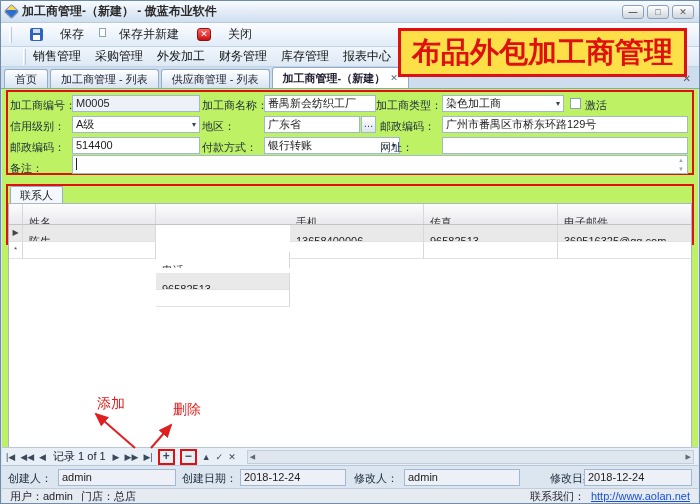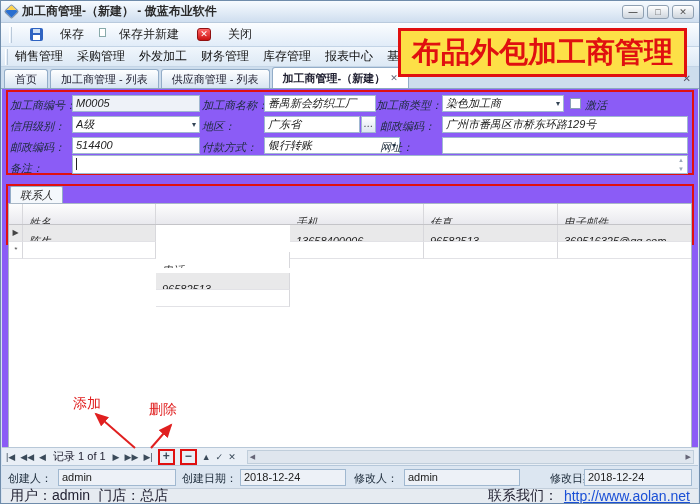--- a/index.html
+++ b/index.html
@@ -28,35 +28,35 @@
   .floppy::before { content:""; position:absolute; left:3px; right:3px; top:1px; height:4px; background:#cfe0f5; }
   .floppy::after  { content:""; position:absolute; left:3px; right:3px; bottom:1px; height:5px; background:#fff; }
   .page-add { width:7px; height:9px; background:#fff; border:1px solid #8aa; position:absolute; right:-4px; bottom:-2px; }
   .icon-wrap { position:relative; }
   .close-red { width:14px; height:13px; background:linear-gradient(#f66,#c11); border:1px solid #901010;
     border-radius:3px; color:#fff; font-size:9px; line-height:11px; text-align:center; font-weight:bold; }
 
   
   .menubar { position:absolute; left:0; top:46px; right:0; height:20px;
     background:linear-gradient(#f0f6fc,#dde9f5); border-bottom:1px solid #c3d4e6;
-    display:flex; align-items:center; padding:0 4px; }
+    display:flex; align-items:center; padding:0 22px; }
   .menu-item { padding:0 7px; color:#111; white-space:nowrap; }
 
   
   .tabstrip { position:absolute; left:0; top:66px; right:0; height:22px; background:#cddded;
     border-bottom:1px solid #8ca6c0; display:flex; align-items:flex-end; padding-left:3px; }
   .tab { height:19px; line-height:18px; padding:0 10px; margin-right:2px; font-size:11px;
     background:linear-gradient(#fdfeff,#d8e5f2); border:1px solid #93adc8; border-bottom:none;
     border-radius:3px 3px 0 0; color:#223; white-space:nowrap; display:flex; align-items:center; gap:5px; }
   .tab.active { height:21px; background:#fff; font-weight:bold; line-height:20px; }
   .tab-x { color:#667; font-size:9px; font-weight:normal; }
   .strip-x { margin-left:auto; margin-bottom:4px; padding-right:8px; color:#556; font-size:10px; }
 
   
-  .content { position:absolute; left:1px; right:1px; top:88px; bottom:56px; background:#8b5cf6;font-style:italic; }
+  .content { position:absolute; left:1px; right:1px; top:88px; bottom:56px; background:#bef264; }
   .redbox { position:absolute; border:2px solid #e01010; pointer-events:none; }
   .lbl { position:absolute; font-size:11px; color:#1c2b3a; white-space:nowrap; }
   .fld { position:absolute; height:17px; background:#fff; border:1px solid #a0b8d0;
     font-size:11px; line-height:15px; padding:0 3px; overflow:hidden; white-space:nowrap; }
   .fld.ro { background:#eef2f8; }
   .dd { display:flex; }
   .dd .val { flex:1; overflow:hidden; }
   .dd .arrow { flex:0 0 auto; color:#345; font-size:8px; line-height:15px; }
   .browse-btn { position:absolute; height:17px; width:15px; background:linear-gradient(#fff,#dde6f0);
     border:1px solid #a0b8d0; font-size:10px; line-height:13px; text-align:center; color:#334; }
@@ -93,29 +93,29 @@
     display:flex; align-items:center; justify-content:space-between; padding:0 2px; color:#667; font-size:7px; }
 
   
   .auditrow { position:absolute; left:1px; right:1px; bottom:15px; height:23px; background:#dce6f1;
     border-top:1px solid #b6c8da; }
   .auditrow .lbl { top:5px; }
   .auditrow .fld { top:3px; background:#edf1f7; }
 
   
   .statusbar { position:absolute; left:1px; right:1px; bottom:0; height:15px; background:#e6ebf1;
-    border-top:1px solid #c2cedb; display:flex; align-items:center; padding:0 8px; font-size:14px; color:#223; }
+    border-top:1px solid #c2cedb; display:flex; align-items:center; padding:0 8px; font-size:11px; color:#223; }
   .statusbar .right { margin-left:auto; display:flex; gap:6px; align-items:center; }
   .link { color:#1a4fd6; text-decoration:underline; }
 
   
   .banner { position:absolute; left:397px; top:27px; width:289px; height:49px; background:#fde047;
     border:3px solid #e01010; color:#e01010; font-weight:bold; font-size:29px; letter-spacing:0px;
     display:flex; align-items:center; justify-content:center; white-space:nowrap; z-index:50; }
-  .anno { position:absolute; color:#e02020; font-size:14px; z-index:50; white-space:nowrap; }
+  .anno { position:absolute; color:#e02020; font-size:14px; z-index:50; white-space:nowrap;margin-left:24px; }
   .arrows-svg { position:absolute; inset:0; pointer-events:none; z-index:49; }
 </style>
 </head>
 <body>
 
 <div class="window">
 
   <div class="titlebar">
     <span class="app-icon"></span>
     <span class="title-text">加工商管理-（新建） - 傲蓝布业软件</span>

